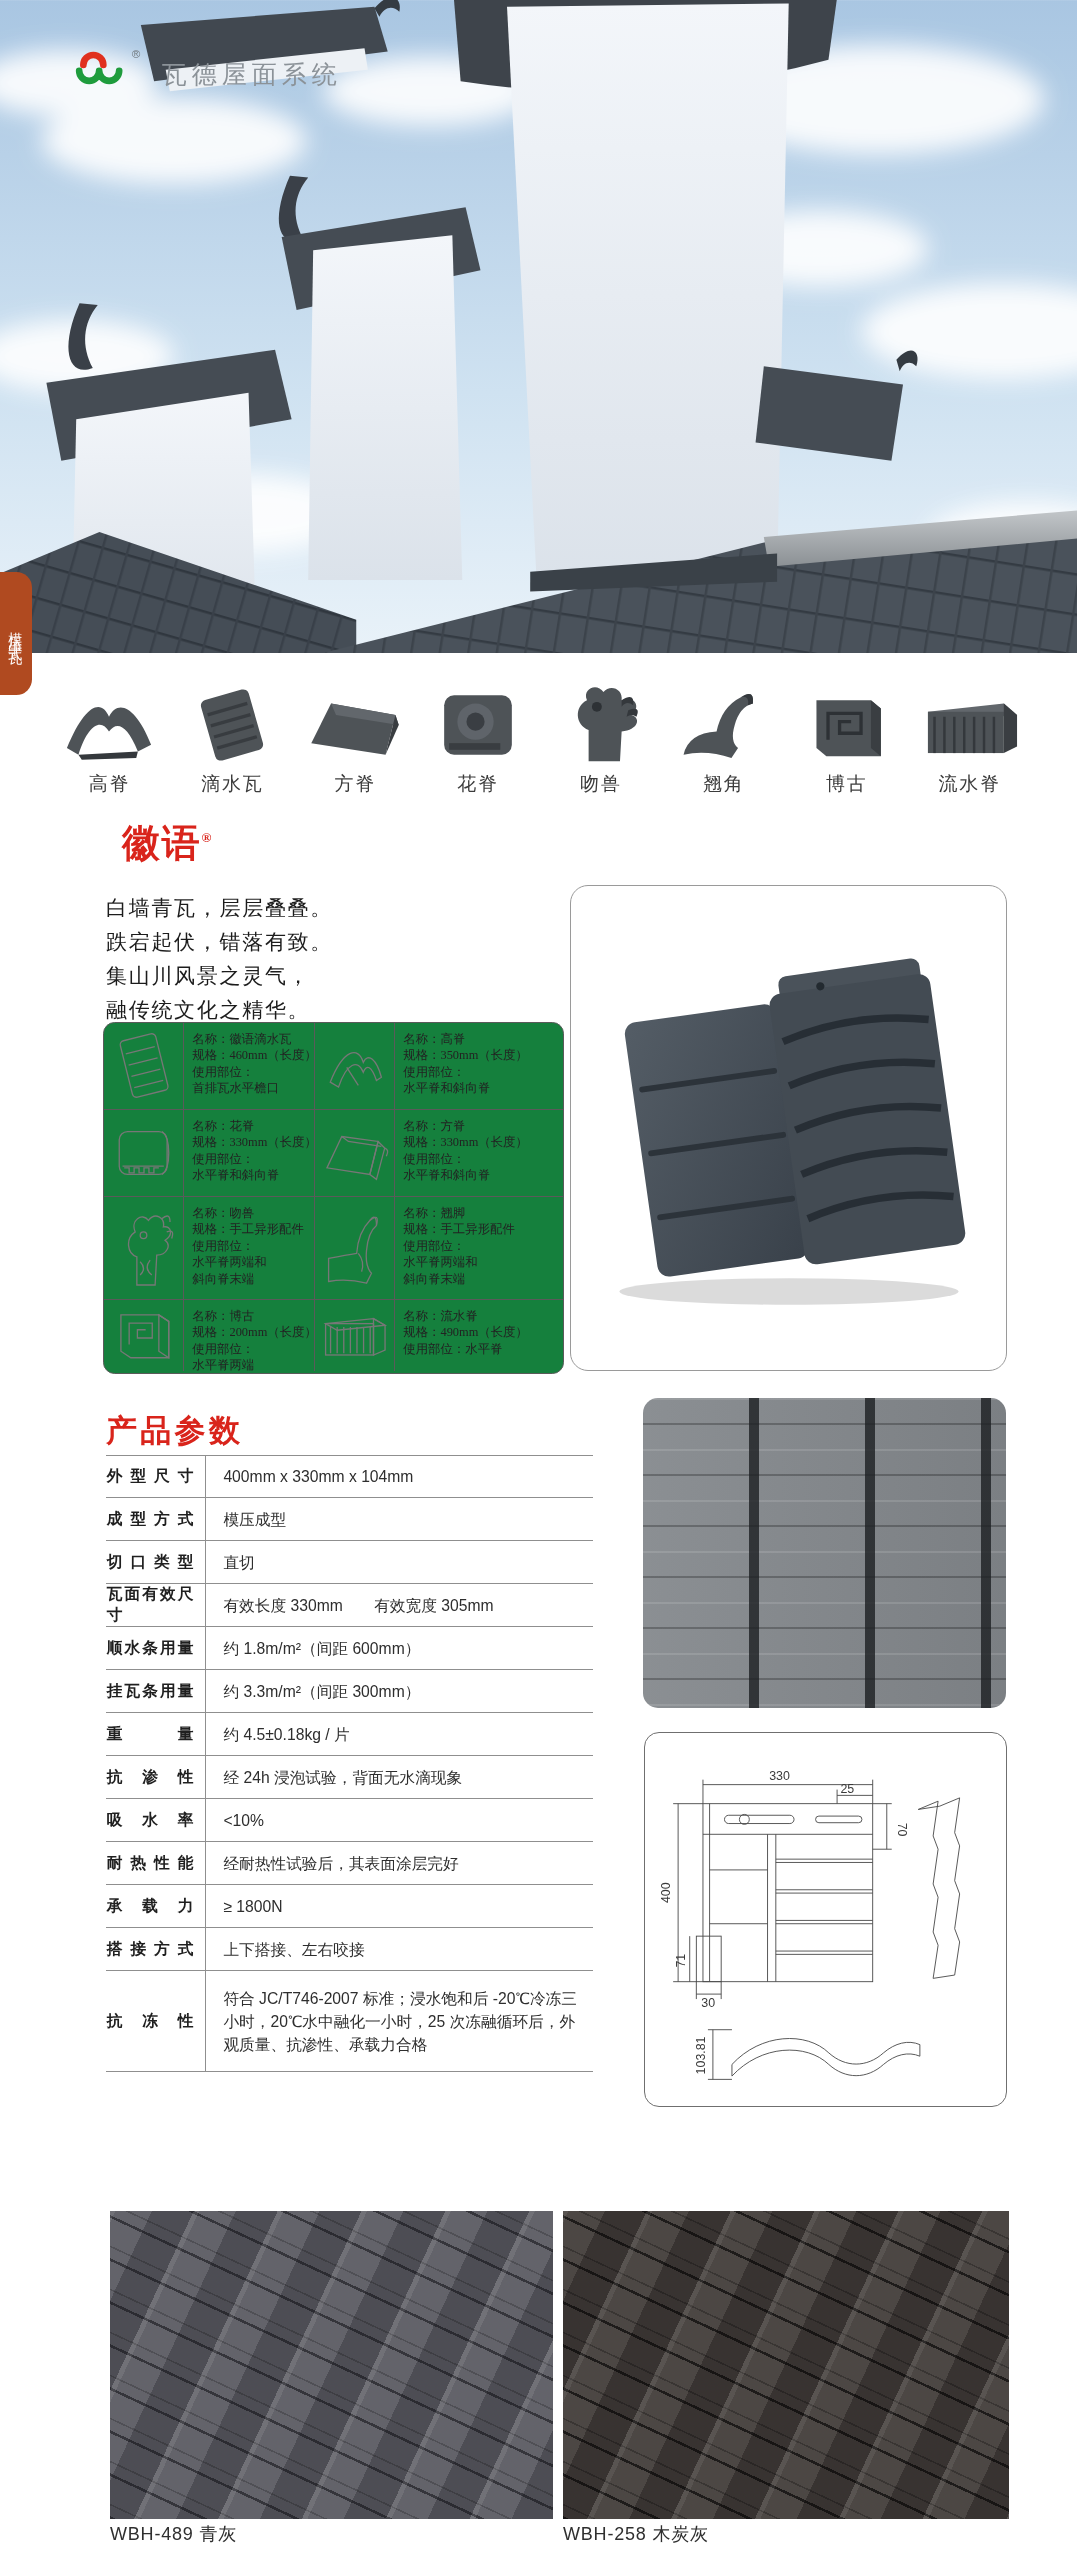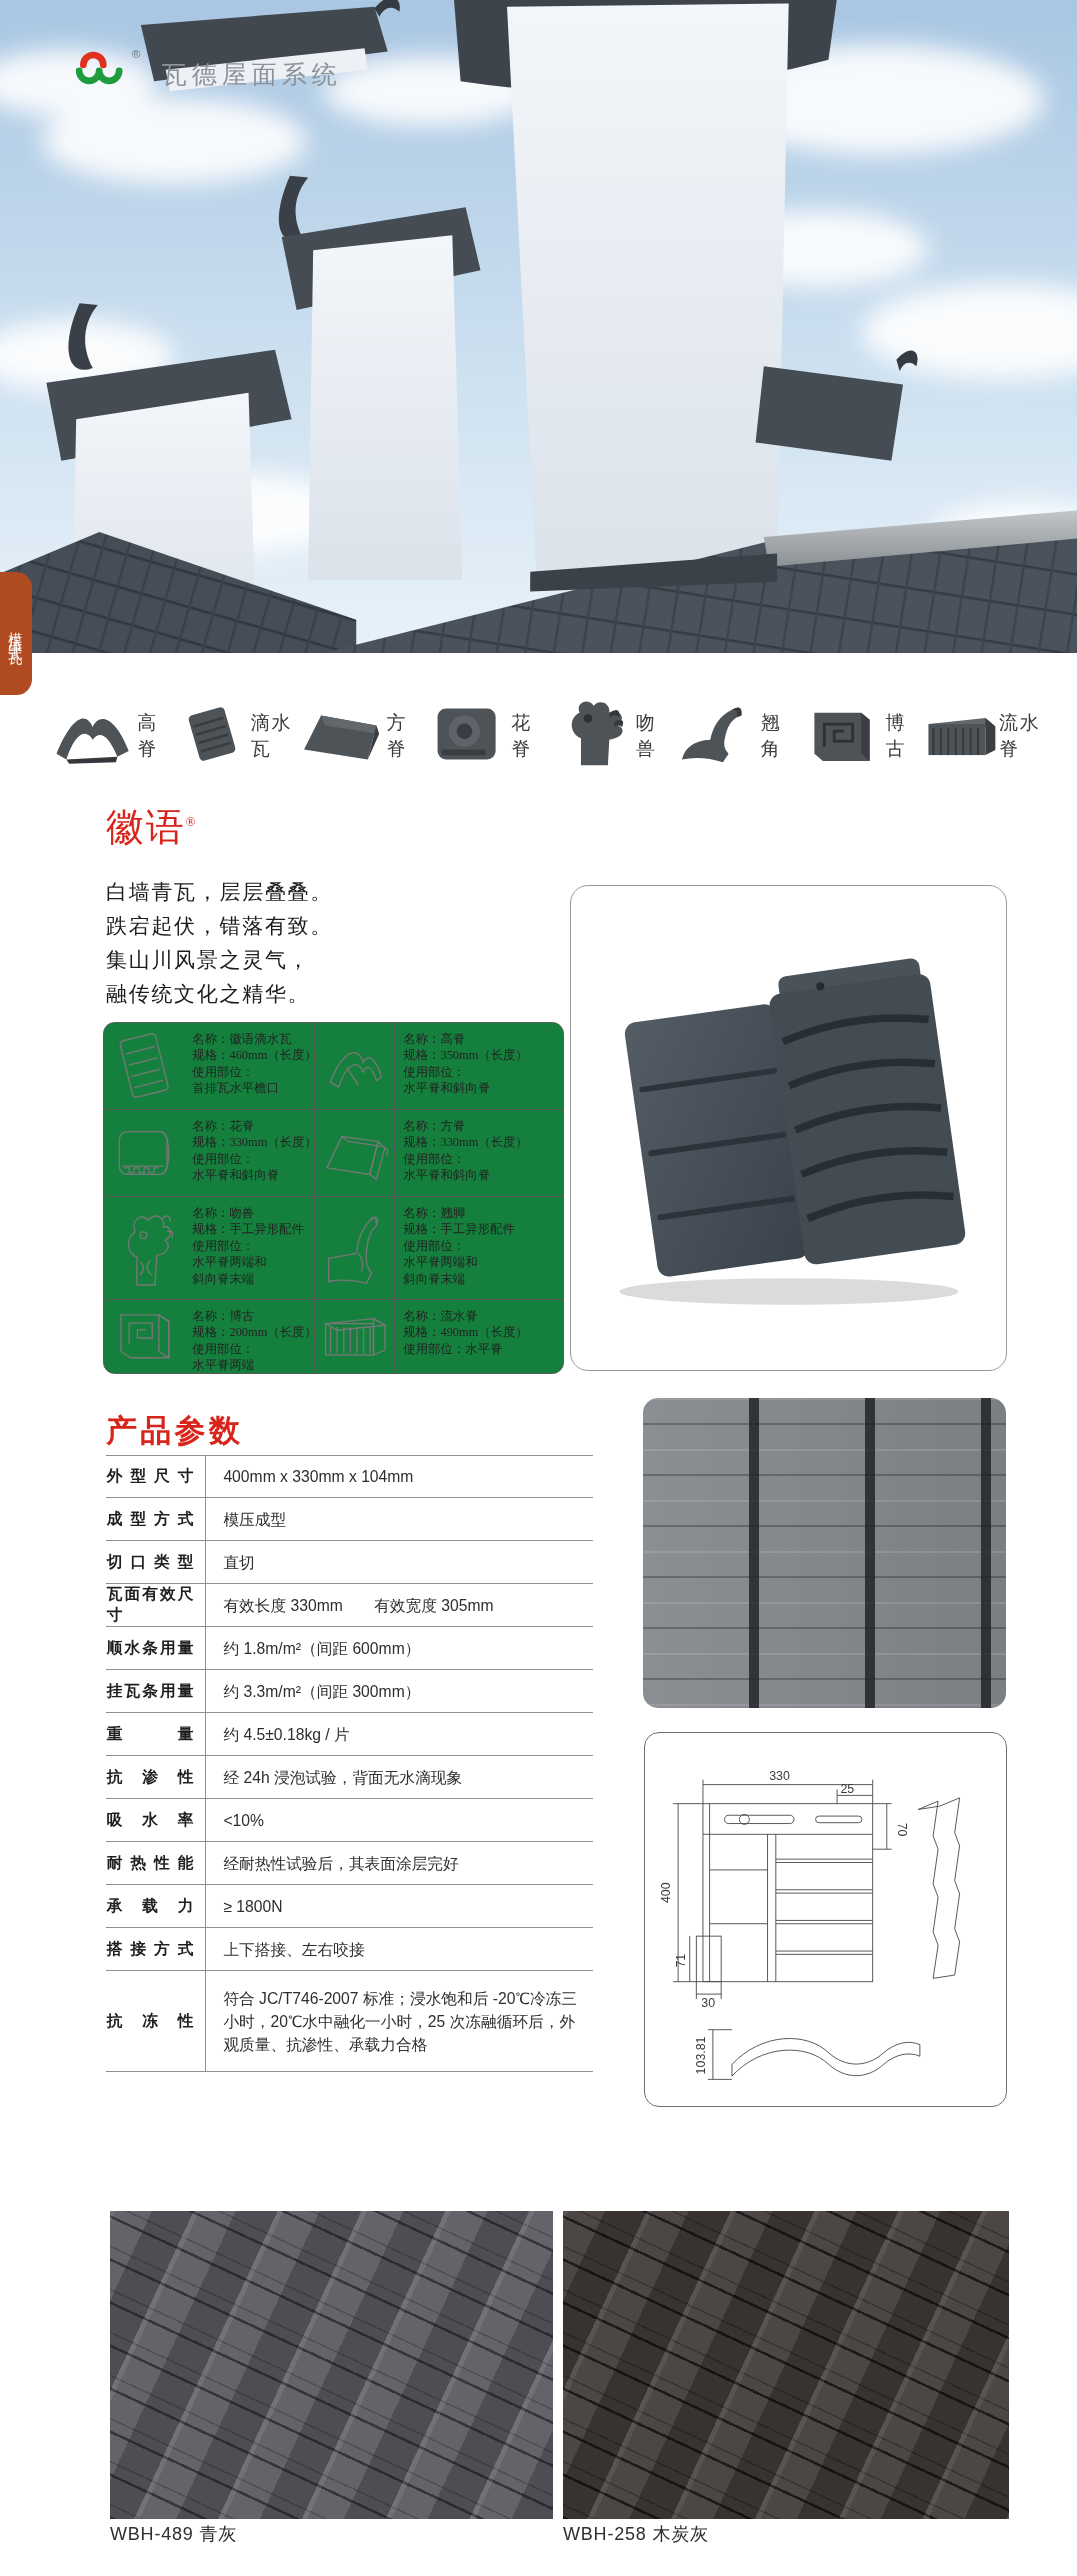--- a/index.html
+++ b/index.html
@@ -12,26 +12,26 @@
   .logo .mark{width:55px;height:45px;}
   .logo .reg{font-size:11.6px;color:#70787e;margin:1.7px 0 0 1.7px;}
   .logo .name{font-size:25px;color:#8b9298;letter-spacing:5px;margin:13.3px 0 0 21.5px;}
   
   .side-tab{position:absolute;left:0;top:572px;width:31.5px;height:123px;background:#b04a20;
     border-radius:0 15.7px 15.7px 0;display:flex;justify-content:center;align-items:center;}
   .side-tab span{writing-mode:vertical-rl;text-orientation:upright;color:#fff;
     font-size:14px;letter-spacing:5px;}
   
   .strip{position:absolute;left:48px;top:671px;width:983px;height:126px;display:flex;}
-  .strip-item{flex:1;display:flex;align-items:center;justify-content:flex-end;}
+  .strip-item{flex:1;display:flex;flex-direction:column;align-items:center;justify-content:flex-end;}
   .strip-item svg{height:86px;width:104px;}
   .strip-cap{font-size:19px;color:#3c3c3c;letter-spacing:1.7px;margin-top:3.3px;}
   
   .huiyu{position:absolute;left:106px;top:802px;width:265px;}
-  .huiyu h2{margin:0;font-family:"Liberation Serif",serif;font-weight:400;
+  .huiyu h2{margin:16px;font-family:"Liberation Serif",serif;font-weight:700;
     font-size:38px;color:#d9241b;letter-spacing:1.7px;}
   .huiyu h2 sup{font-size:13.3px;color:#d9241b;}
   .poem{margin-top:21.5px;font-family:"Liberation Serif",serif;font-size:21px;
     line-height:34px;color:#1c1c1c;letter-spacing:1.7px;}
   
   .spec-grid{position:absolute;left:103px;top:1022px;width:459px;height:350px;
     border:0.8px solid #5a5a5a;border-radius:11.6px;overflow:hidden;background:#15803d;
     display:grid;grid-template-columns:80px 131px 80px 168px;grid-template-rows:87px 87px 103px 71px;}
   .gcell{border-right:0.8px solid #5a5a5a;border-bottom:0.8px solid #5a5a5a;box-sizing:border-box;}
   .gcell.lastcol{border-right:none;}

